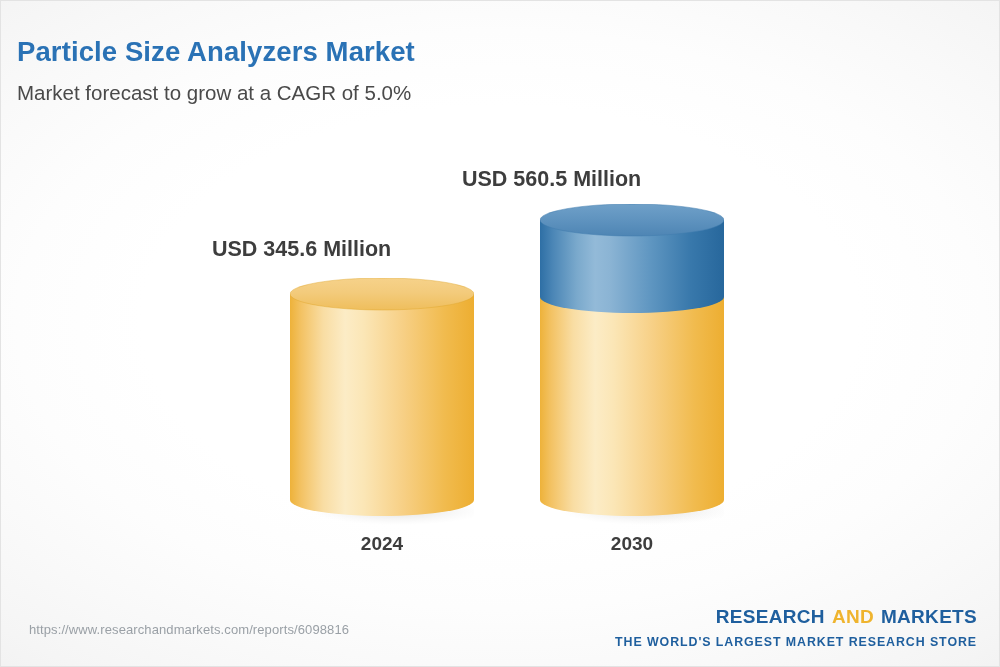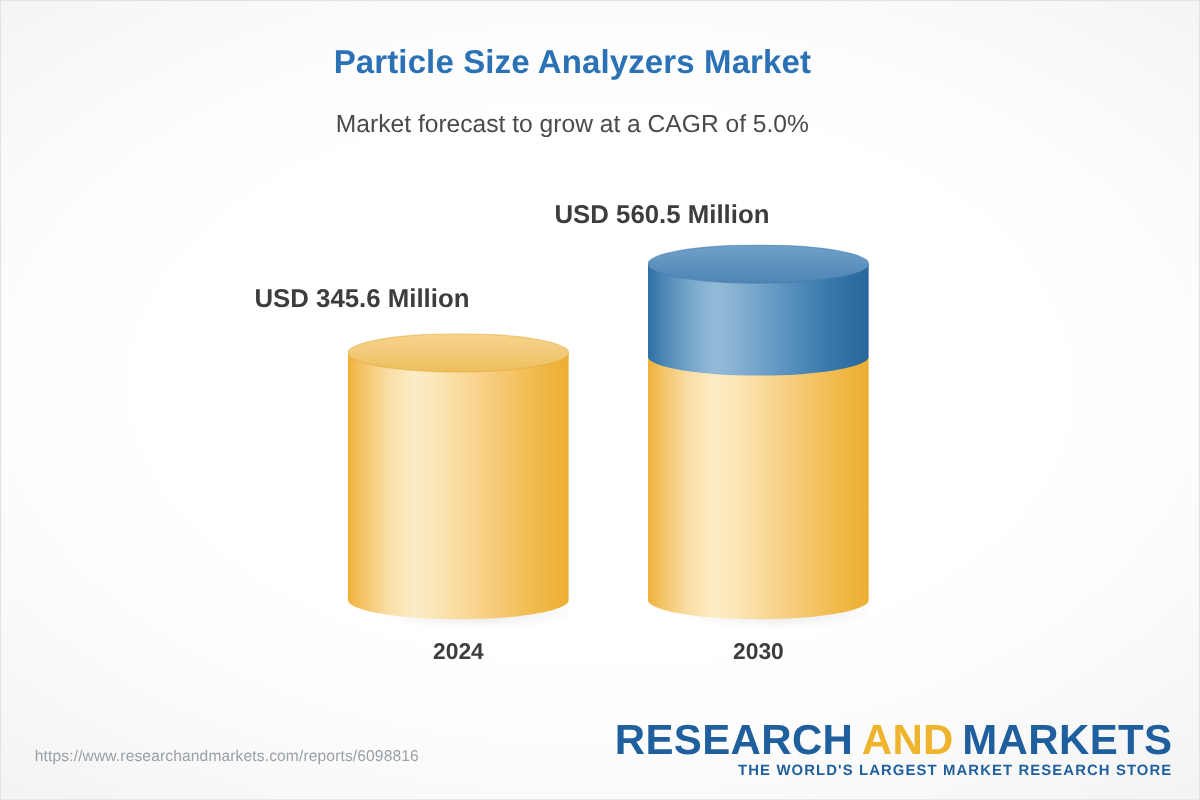--- a/index.html
+++ b/index.html
@@ -28,33 +28,33 @@
         #f9f9f9 78%,
         #f5f5f5 92%,
         #f2f2f2 100%);
     overflow: hidden;
   }
 
   
   #header-block {
     position: absolute;
     top: 34px;
-    left: 0;
+    left: 16px;
     width: 952px;
-    text-align: center;
+    text-align: left;
   }
   #chart-title {
     font-size: 27.5px;
     font-weight: bold;
     color: #2a72b5;
     letter-spacing: 0.1px;
     line-height: 34px;
   }
   #chart-subtitle {
-    margin-top: 22px;
+    margin-top: 11px;
     font-size: 20.5px;
     font-weight: normal;
     color: #4a4a4a;
     line-height: 26px;
   }
 
   
   #plot-area {
     position: absolute;
     left: 0;
@@ -107,21 +107,21 @@
     letter-spacing: 0.1px;
   }
 
   #brand-logo {
     position: absolute;
     right: 22px;
     top: 600px;
     text-align: right;
   }
   #brand-wordmark {
-    font-size: 35px;
+    font-size: 19px;
     font-weight: bold;
     letter-spacing: 0.3px;
     line-height: 31px;
     white-space: nowrap;
   }
   .brand-word-blue { color: #1f5f9e; }
   .brand-word-gold { color: #efb42e; }
   #brand-tagline {
     font-size: 12.4px;
     font-weight: bold;

